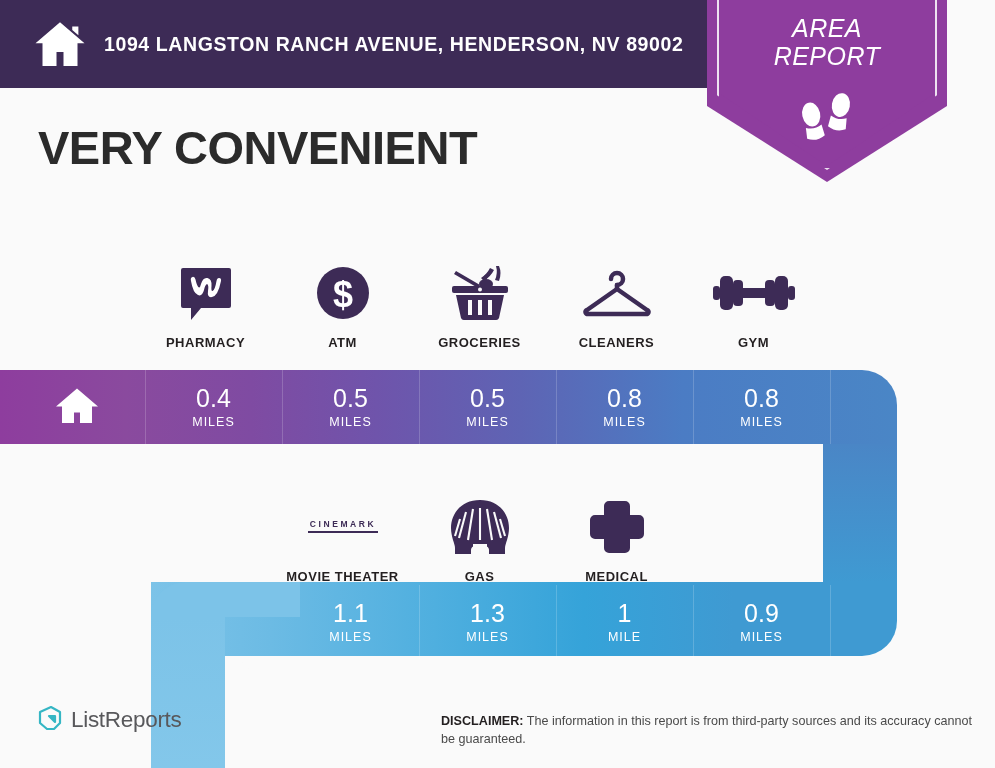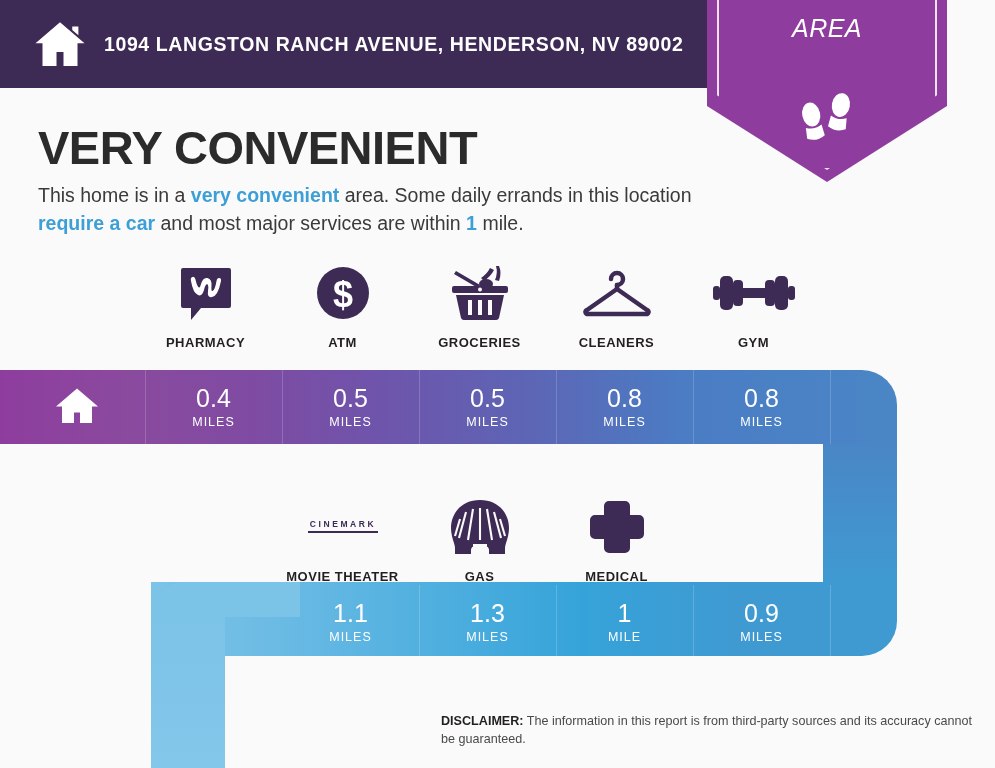--- a/index.html
+++ b/index.html
@@ -112,40 +112,38 @@
       </svg>
     </span>
     <span class="header-addr">1094 LANGSTON RANCH AVENUE, HENDERSON, NV 89002</span>
   </div>
 
   <div class="badge-wrap">
     <div class="badge-shape"></div>
     <div class="badge-inner-line"></div>
     <div class="badge-text">
       <div>AREA</div>
+      <div>REPORT</div>
     </div>
     <div class="badge-feet">
       <svg width="62" height="58" viewBox="0 0 62 58" fill="#ffffff">
         <g transform="rotate(-12 18 30)">
           <ellipse cx="16" cy="26" rx="9" ry="12"></ellipse>
           <path d="M8 38 q8 4 16 0 l1 11 q-9 5 -18 0 Z"></path>
         </g>
         <g transform="rotate(10 44 22)">
           <ellipse cx="44" cy="17" rx="9" ry="12"></ellipse>
           <path d="M36 29 q8 4 16 0 l1 11 q-9 5 -18 0 Z"></path>
         </g>
       </svg>
     </div>
   </div>
 
   <div class="headline">VERY CONVENIENT</div>
 
-  <div class="subtext">
-    <span>This home is in a </span><span class="hl">very convenient</span><span> area. Some daily errands in this location </span><span class="hl">require a car</span><span> and most major services are within </span><span class="hl">1</span><span> mile.</span>
-  </div>
 
   <svg class="ribbon-svg" viewBox="0 0 995 403">
     <defs>
       <linearGradient id="gradTop" x1="0" y1="0" x2="1" y2="0">
         <stop offset="0" stop-color="#8e3d9e"></stop>
         <stop offset="0.14" stop-color="#8a4a9e"></stop>
         <stop offset="0.28" stop-color="#7f4ba2"></stop>
         <stop offset="0.42" stop-color="#6f54ab"></stop>
         <stop offset="0.58" stop-color="#5e64b4"></stop>
         <stop offset="0.76" stop-color="#4b7cc4"></stop>
@@ -350,19 +348,28 @@
     <div class="bar-cell" style="width:137px">
       <div class="bar-val">0.9</div>
       <div class="bar-unit">MILES</div>
     </div>
     <div class="bar-sep" style="left:411px"></div>
     <div class="bar-sep" style="left:548px"></div>
     <div class="bar-sep" style="left:685px"></div>
     <div class="bar-sep" style="left:822px"></div>
   </div>
 
+  <div class="lr-logo">
+    <span>
+      <svg width="26" height="26" viewBox="0 0 26 26" fill="none" stroke="#35b6c4" stroke-width="2.2" stroke-linejoin="round">
+        <path d="M13 2 l9 5 v11 l-6 6 H9 l-7 -6 V7 Z"></path>
+        <path d="M11 11 h6 v6 Z" fill="#35b6c4"></path>
+      </svg>
+    </span>
+    <span class="lr-name">ListReports</span>
+  </div>
 
 
   <div class="disclaimer">
     <b>DISCLAIMER:</b><span> The information in this report is from third-party sources and its accuracy cannot be guaranteed.</span>
   </div>
 
 </div>
 
 </body></html>

